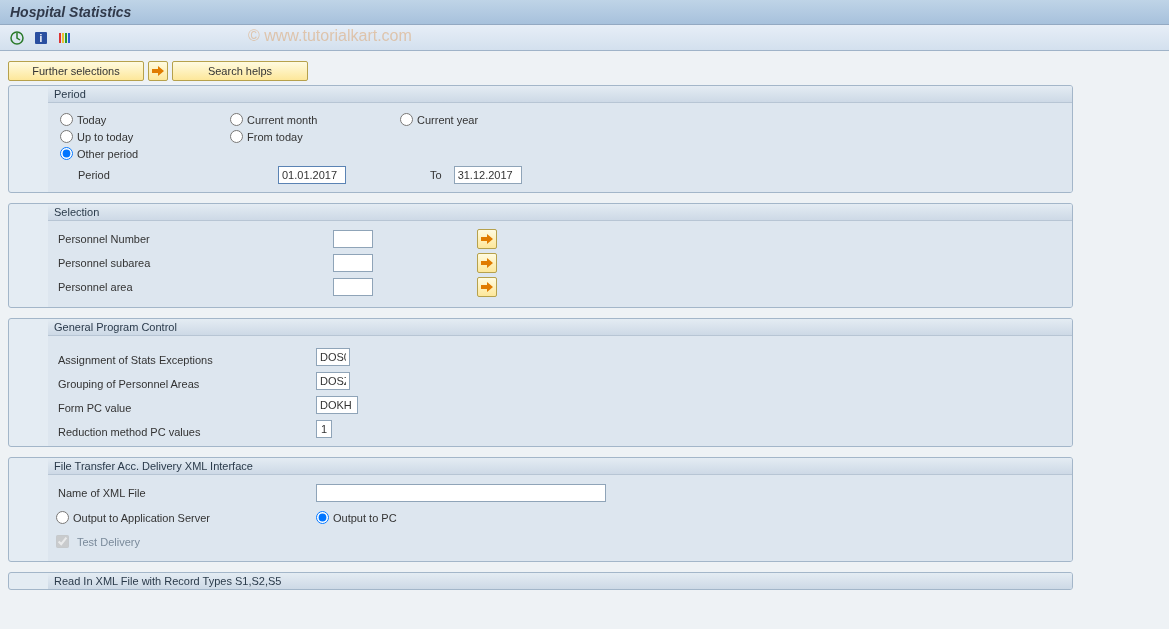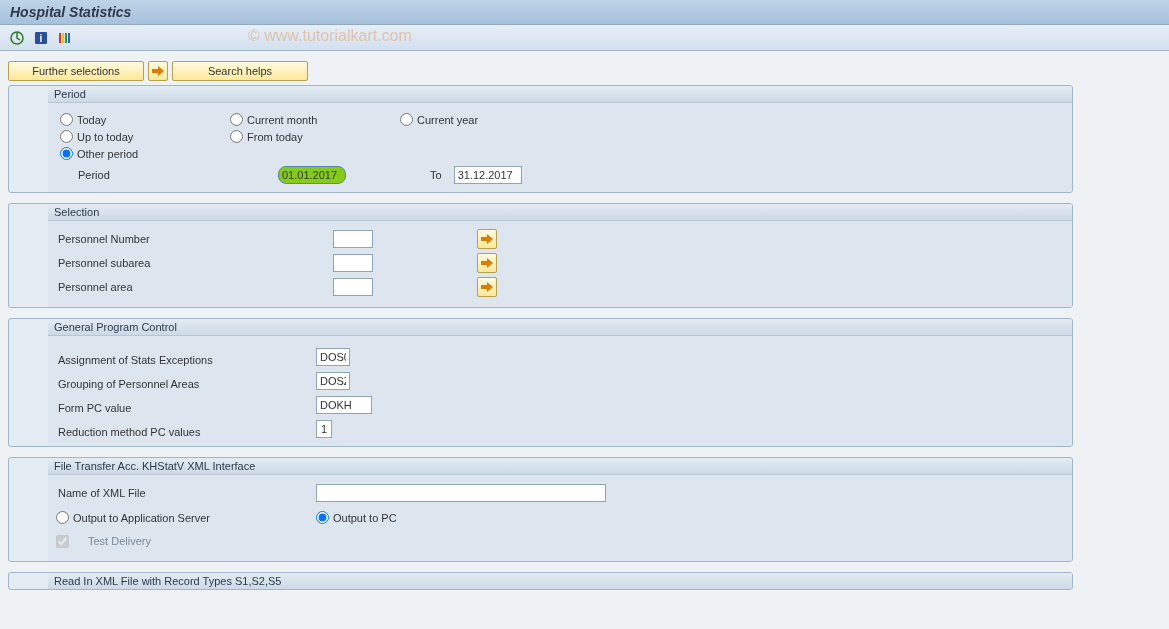--- a/index.html
+++ b/index.html
@@ -156,26 +156,26 @@
   input[type=text] {
     font-family: inherit;
     font-size: 11px;
     border: 1px solid #8fa4b8;
     background: #fff;
     height: 18px;
     padding: 0 3px;
     color: #333;
   }
   input[type=text].date { width: 68px; text-align: left; }
-  input[type=text].date.sel { background:#84cc16; border-color:#5a83b4;border-radius:8px; }
+  input[type=text].date.sel { background:#ffffff; border-color:#5a83b4; }
   input[type=text].small { width: 34px; }
   input[type=text].tiny { width: 16px; text-align: center; }
   input[type=text].xml { width: 290px; }
 
-  .chk { display: flex; align-items: center; gap: 19px; color:#7a8a9a; }
+  .chk { display: flex; align-items: flex-end; gap: 8px; color:#7a8a9a; }
   .chk input { margin: 0; }
 
   
   .arrow-svg { fill:#e07b00; }
 </style>
 </head>
 <body>
 
 <div class="titlebar">
   <h1>Hospital Statistics</h1>
@@ -302,31 +302,31 @@
       <div class="gpc-row">
         <span class="lbl">Assignment of Stats Exceptions</span>
         <input type="text" class="small" value="DOS02" style="">
       </div>
       <div class="gpc-row">
         <span class="lbl">Grouping of Personnel Areas</span>
         <input type="text" class="small" value="DOSZU" style="">
       </div>
       <div class="gpc-row">
         <span class="lbl">Form PC value</span>
-        <input type="text" class="small" style="width: 56px;" value="DOKH">
+        <input type="text" class="small" style="width: 42px;" value="DOKH">
       </div>
       <div class="gpc-row">
         <span class="lbl">Reduction method PC values</span>
         <input type="text" class="tiny" value="1" style="">
       </div>
     </div>
   </div>
 
   <div class="group">
-    <div class="group-header">File Transfer Acc. KHStatV XML Interface</div>
+    <div class="group-header">File Transfer Acc. Delivery XML Interface</div>
     <div class="group-body">
       <div class="ft-row">
         <span class="lbl">Name of XML File</span>
         <input type="text" class="xml" value="" style="">
       </div>
       <div class="ft-row">
         <label class="radio-item" style="width:260px;">
           <input type="radio" name="ftout" style="">
           <span>Output to Application Server</span>
         </label>

